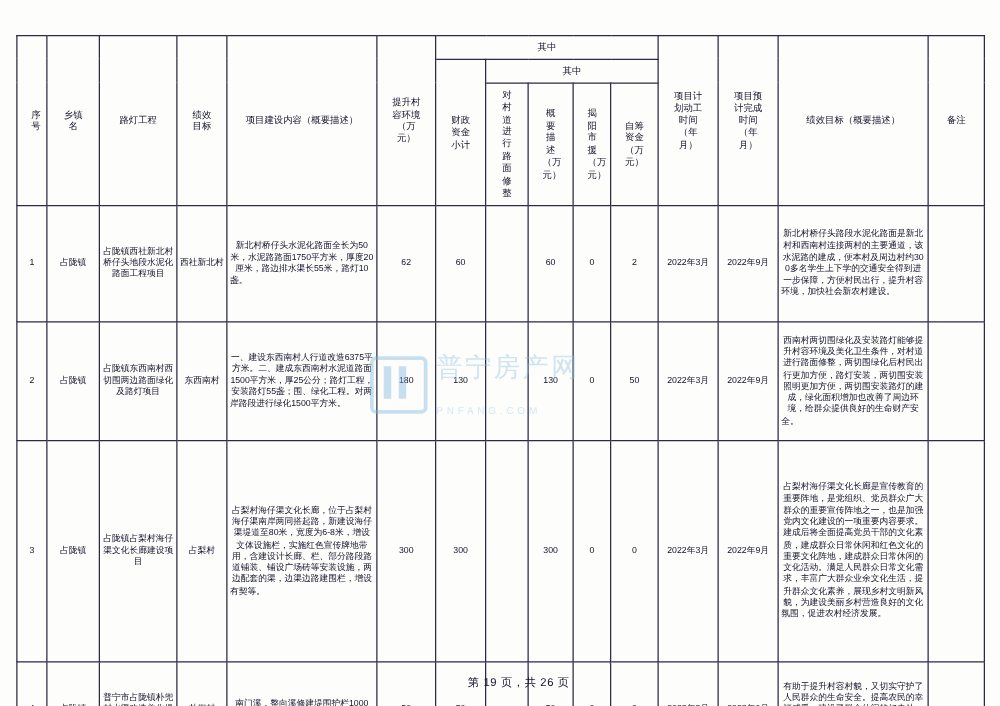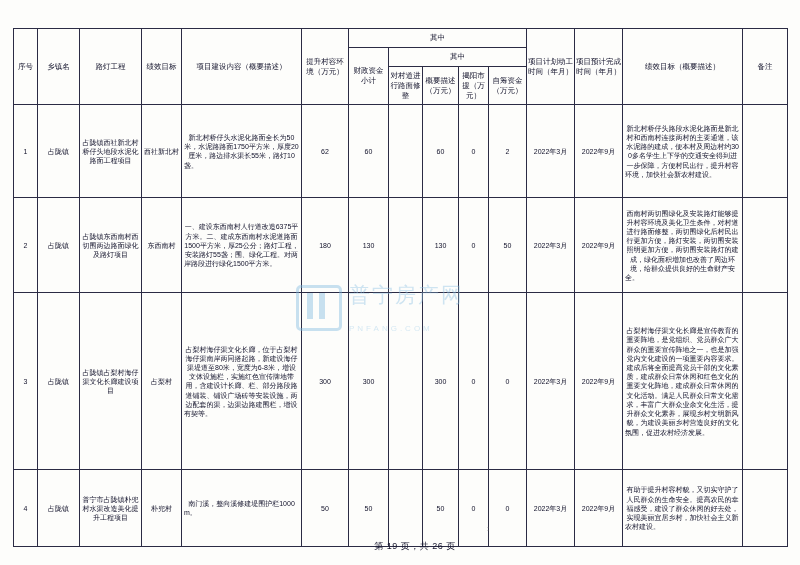--- a/index.html
+++ b/index.html
@@ -40,21 +40,21 @@
     font-size: 7px;
     line-height: 1.32;
     vertical-align: middle;
     text-align: center;
     color: #11112a;
     word-break: break-all;
   }
   table.doc-table th {
     font-weight: normal;
     font-size: 7.5px;
-    padding: 4px 1px;
+    padding: 4px 11px;
   }
   .hdr-main { height: 18px; }
   .cell-blue {
     color: #1a3fa0;
   }
   .cell-just {
     text-align: justify;
     text-align-last: left;
     padding-left: 3px;
     padding-right: 3px;

